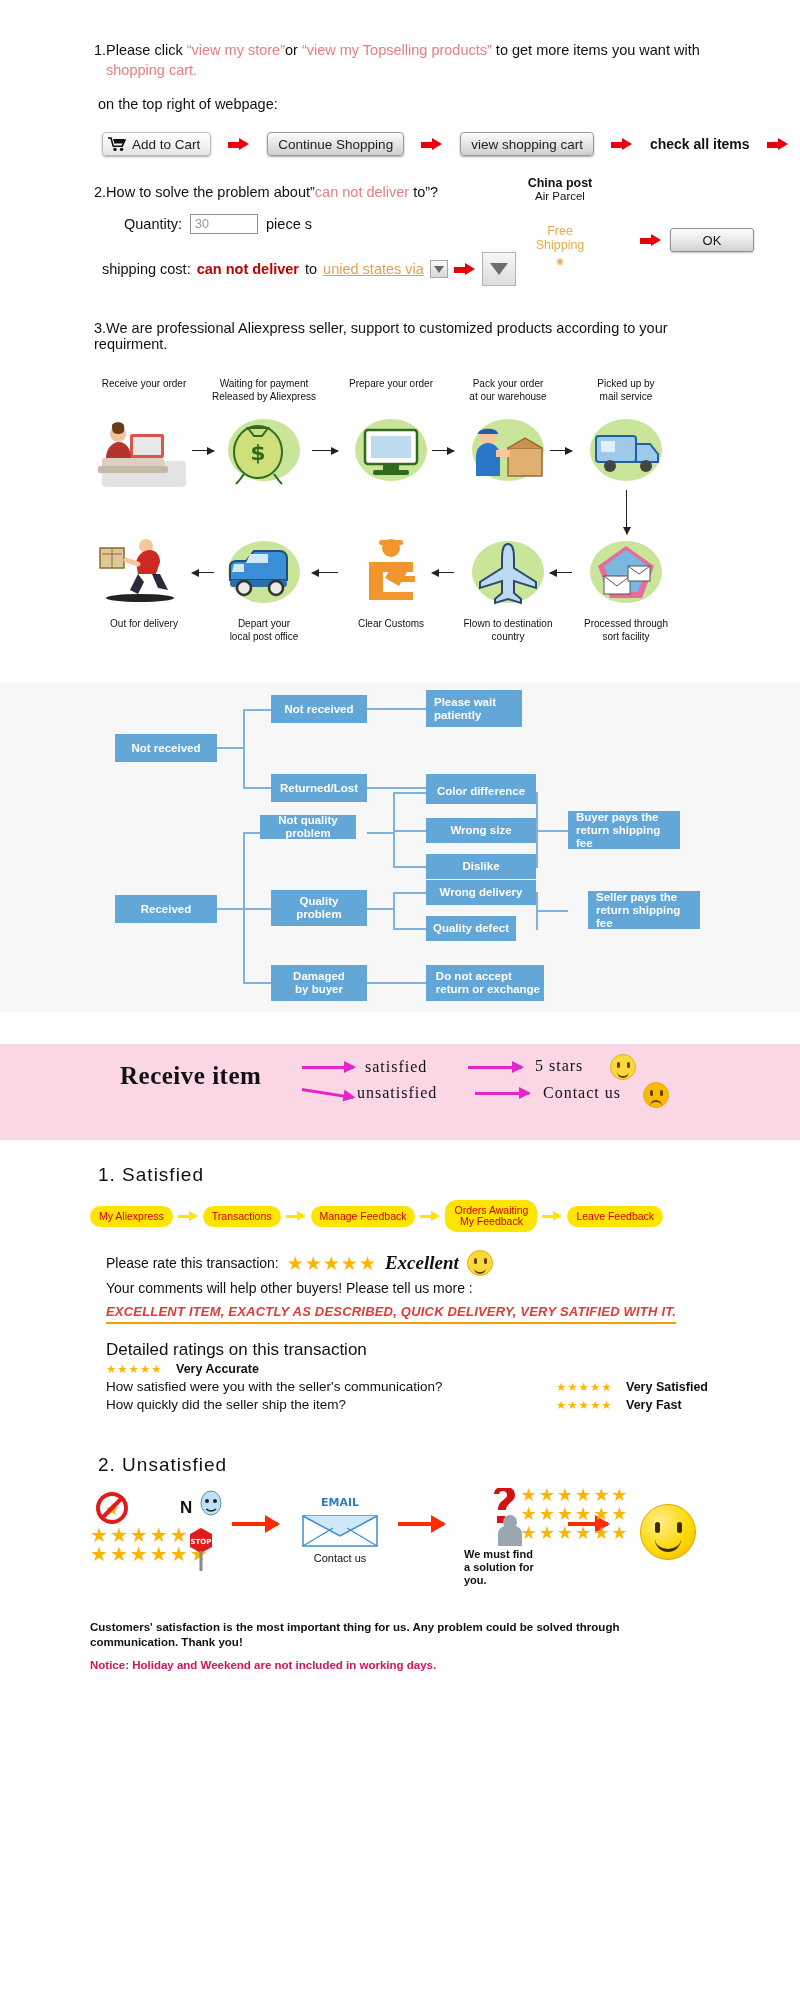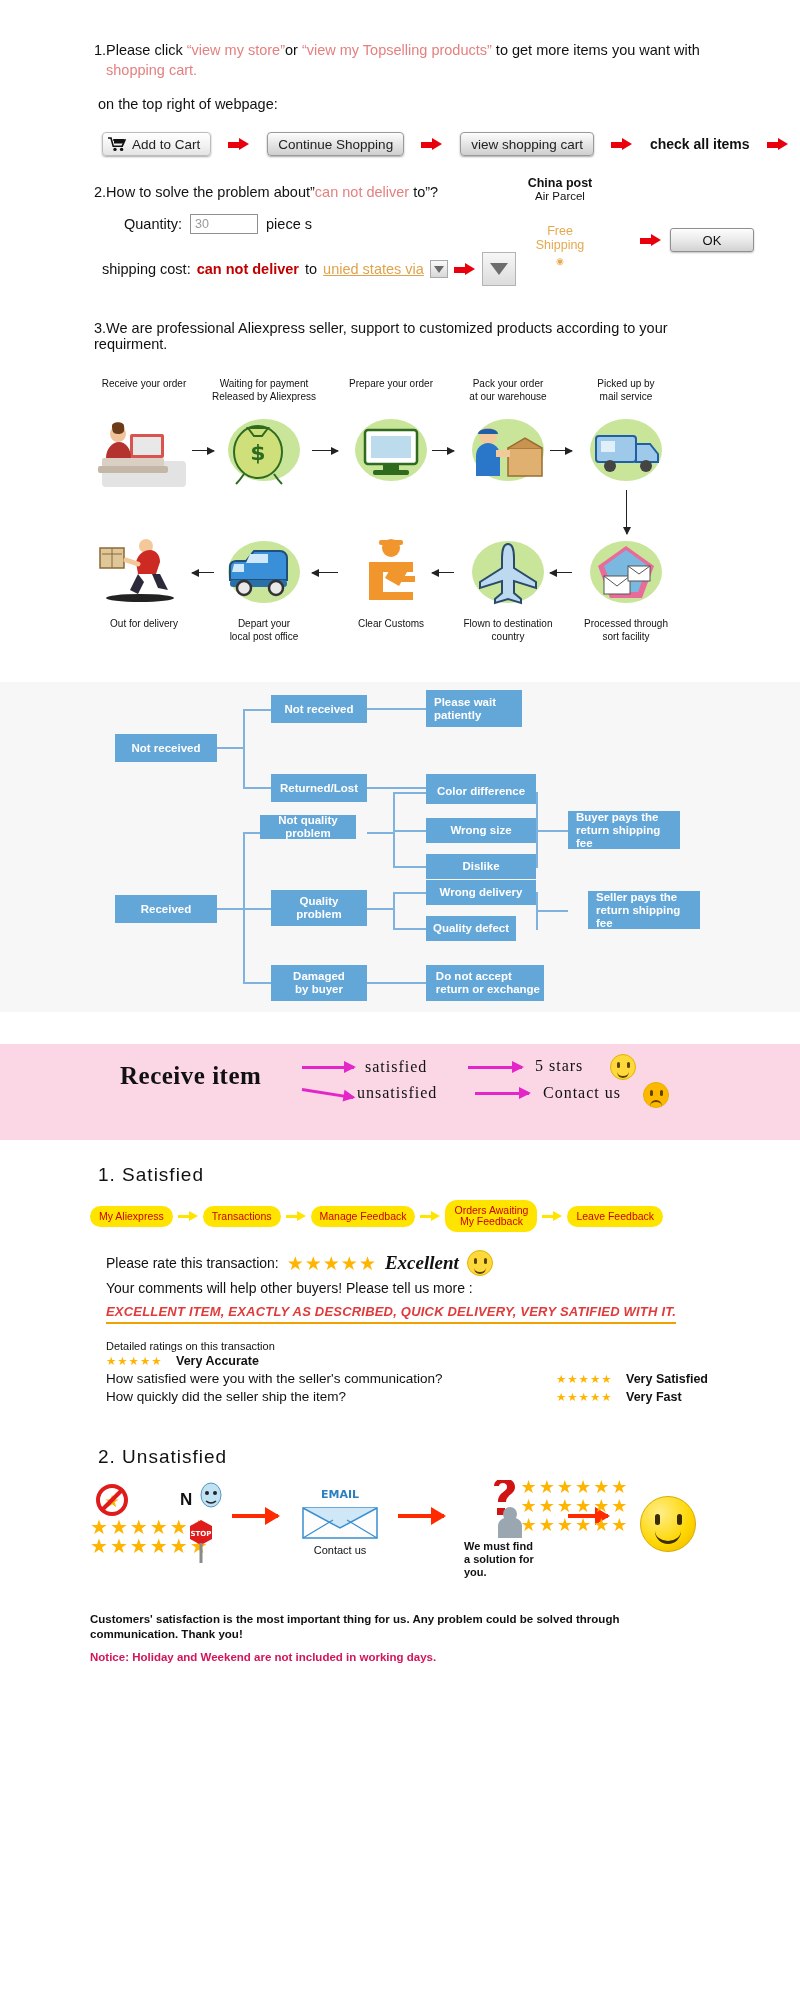--- a/index.html
+++ b/index.html
@@ -120,21 +120,21 @@
   .yarr::before{content:"";position:absolute;left:0;top:3.5px;width:12px;height:3px;background:#ffe400;}
   .yarr::after{content:"";position:absolute;left:11px;top:0;width:0;height:0;
     border-top:5px solid transparent;border-bottom:5px solid transparent;border-left:9px solid #ffe400;}
 
   .rate-line{ font-size:14px; margin:18px 0 0 26px; display:flex;align-items:center;gap:8px;}
   .stars{ color:#ffb400; font-size:19px; letter-spacing:1px; }
   .excellent{ font-family:"Liberation Serif", serif; font-style:italic; font-weight:bold; font-size:19px;}
   .cmt{ font-size:14px; margin:4px 0 0 26px;}
   .cmtbox{ margin:8px 0 0 26px; color:#e03a3a; font-style:italic; font-weight:bold; font-size:13px;
            border-bottom:2px solid #f0a000; display:inline-block; padding-bottom:3px; letter-spacing:.2px;}
-  .detail-h{ font-size:11px; margin:16px 0 0 26px;}
+  .detail-h{ font-size:17px; margin:16px 0 0 26px;}
   .drow{ display:flex; align-items:center; font-size:13.5px; margin-left:26px; line-height:18px;}
   .drow .q{ width:450px; }
   .drow .s{ color:#ffb400; font-size:11.5px; letter-spacing:1px; width:70px;}
   .drow .v{ font-weight:bold; font-size:12.5px;}
 
   
   .ustars{ color:#ffb400; font-size:20px; line-height:19px; letter-spacing:2px;}
   .uflow{ position:relative; height:120px; margin-top:10px;}
   .rarr{ position:absolute; height:4px; background:#ff2a00; }
   .rarr::after{content:"";position:absolute;right:-2px;top:-7px;width:0;height:0;

